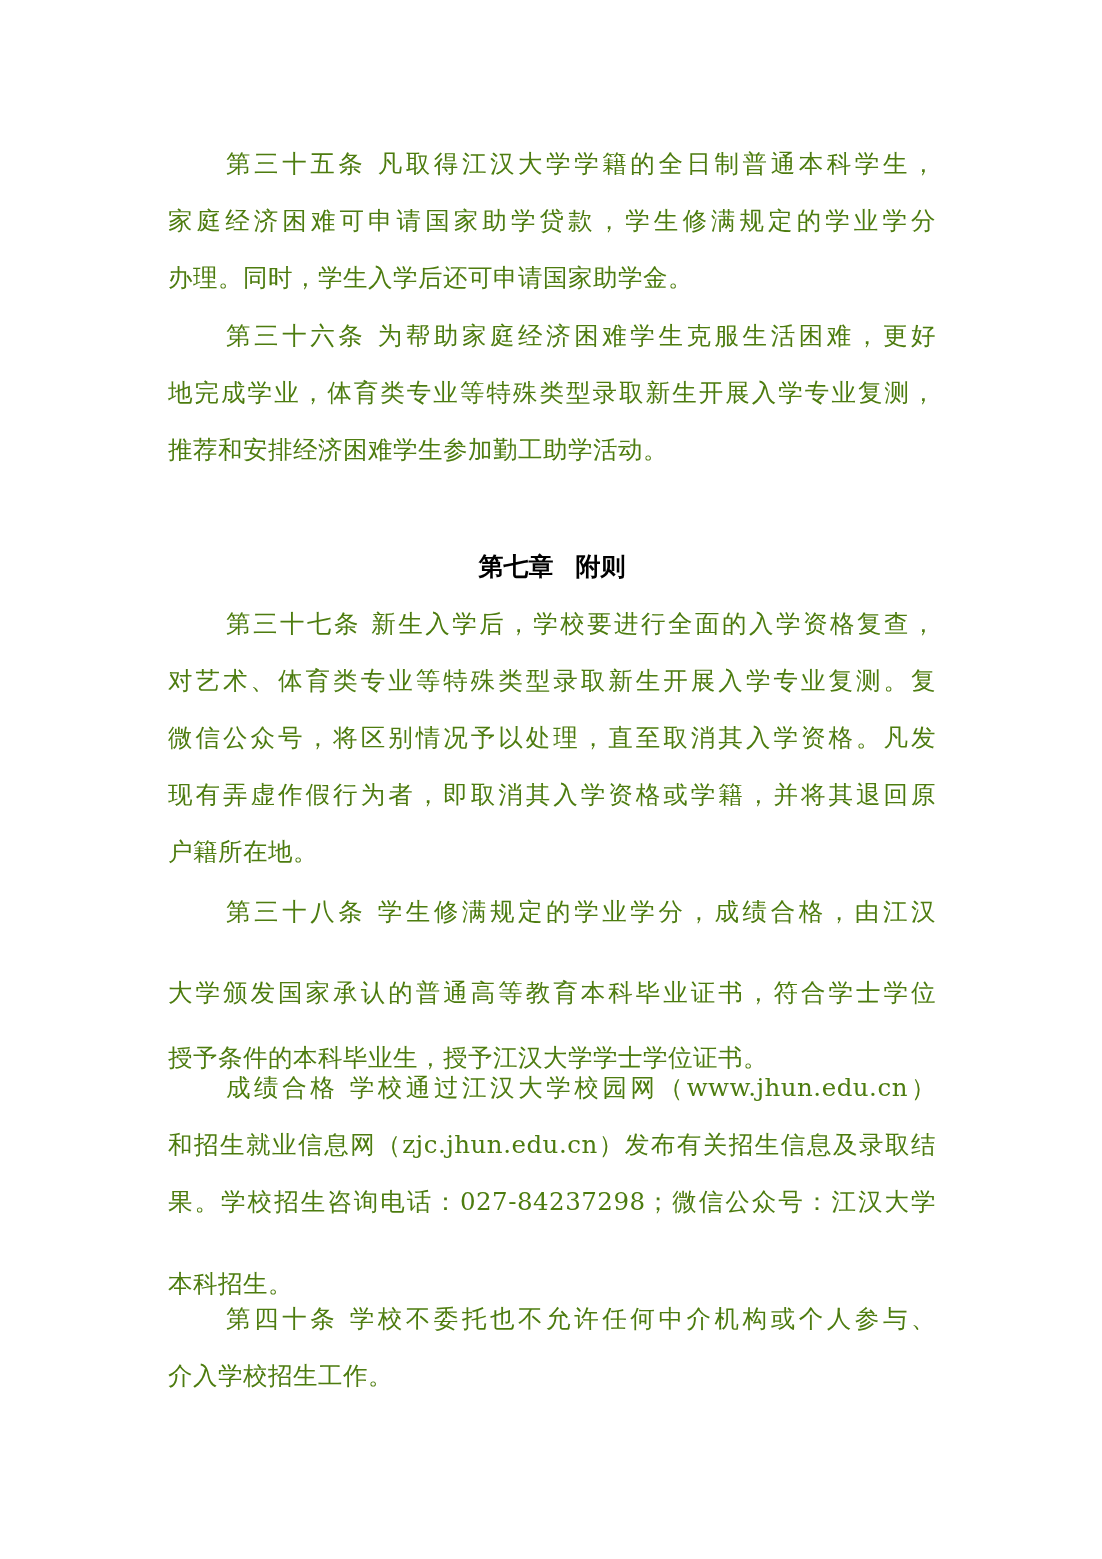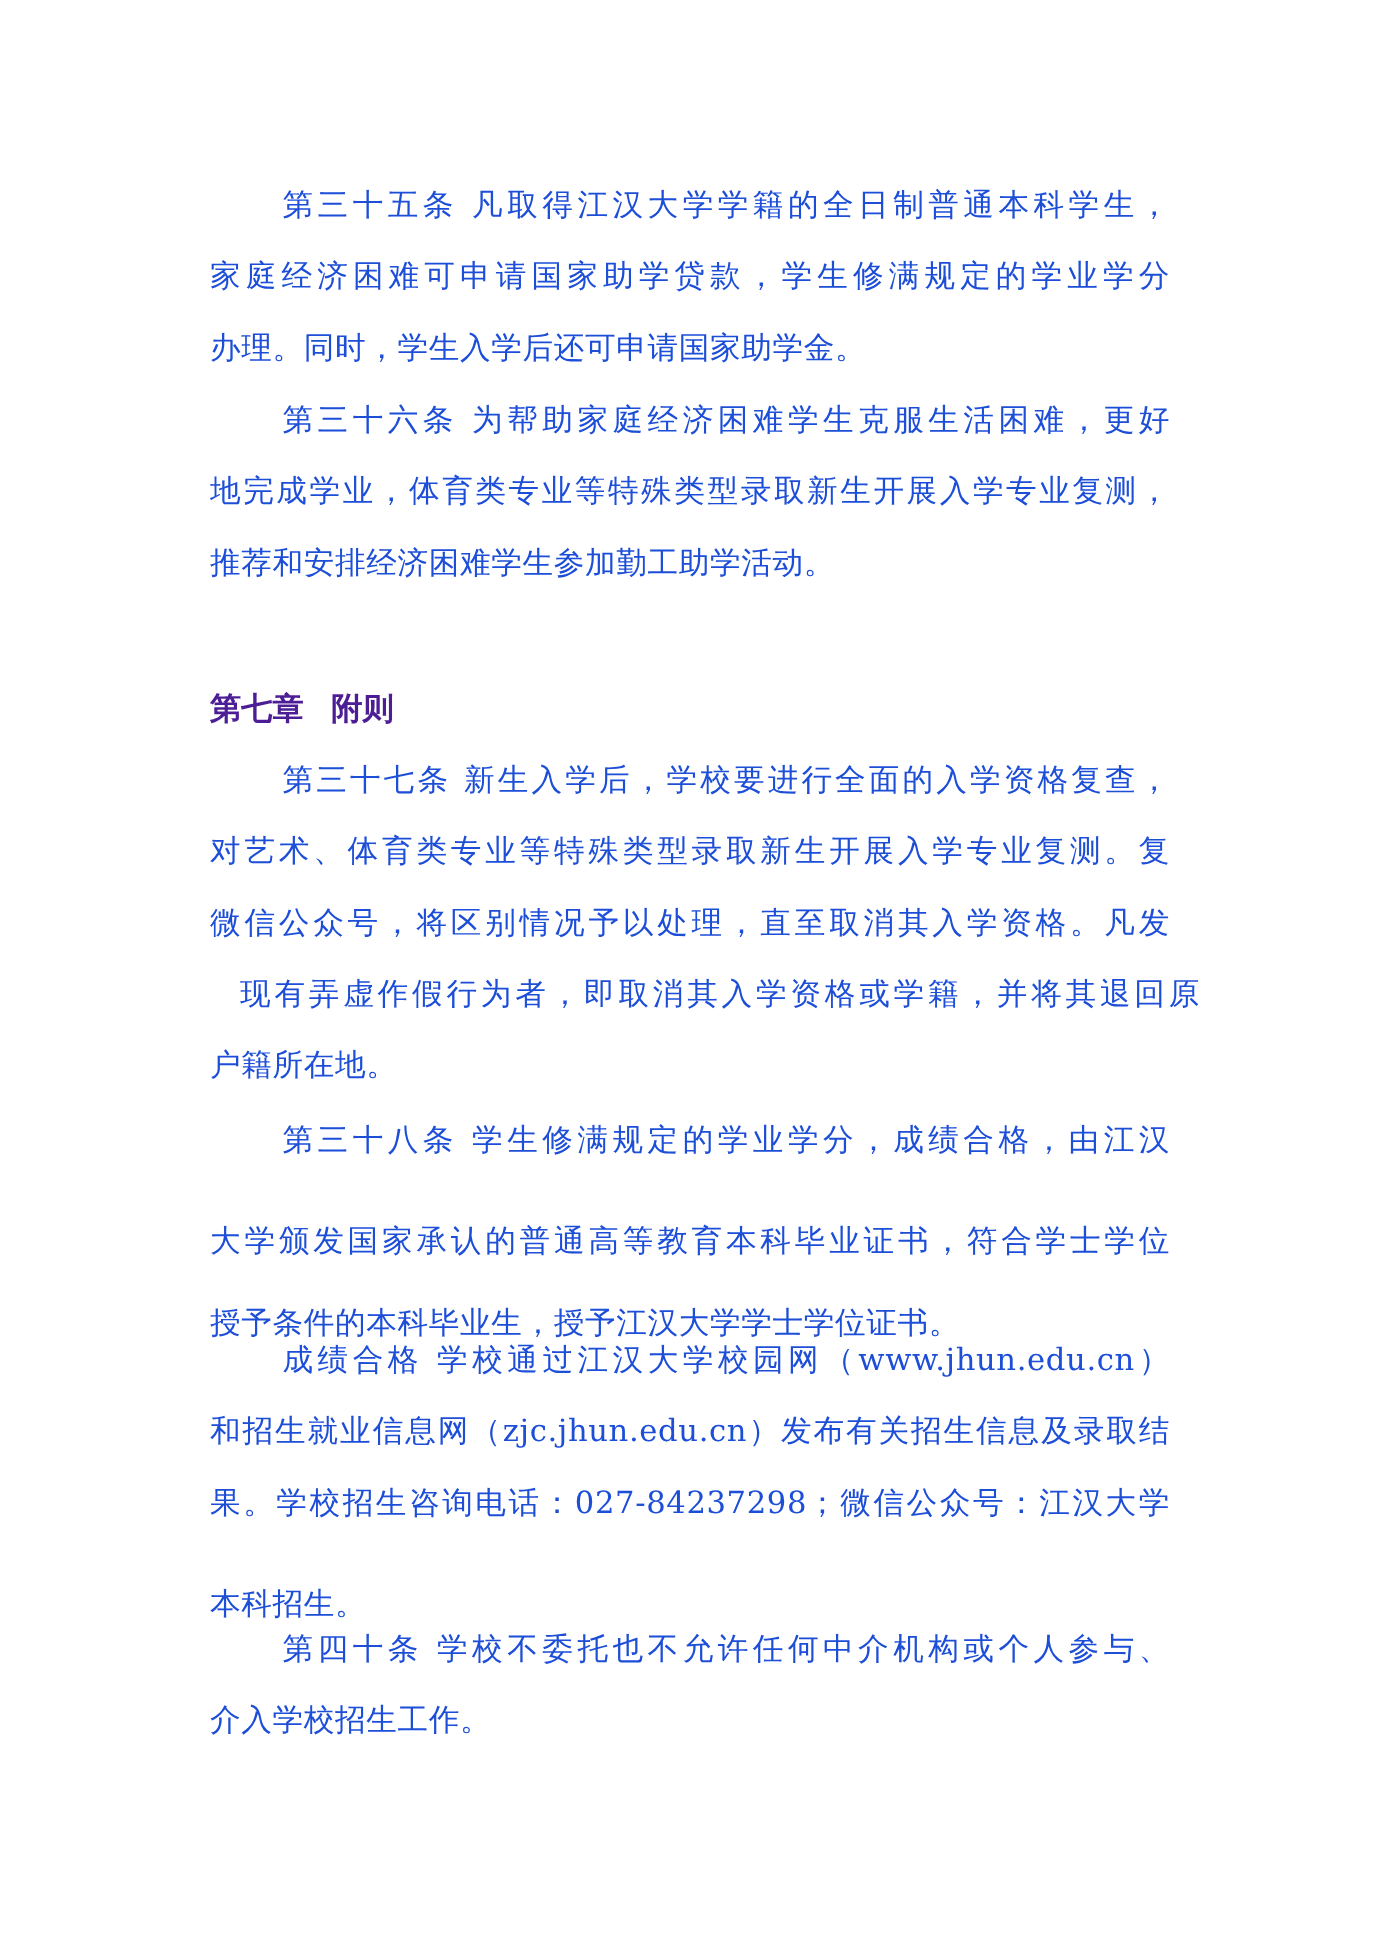--- a/index.html
+++ b/index.html
@@ -26,39 +26,40 @@
       left: 0;
       width: 768px;
       height: 40px;
       font-size: 24.5px;
       line-height: 40px;
       white-space: nowrap;
       text-align: justify;
       text-align-last: justify;
       letter-spacing: 0.5px;
       font-weight: 300;
-      color: #1d4ed8;
+      color: #4d7c0f;
     }
     .line.indent {
       left: 58px;
       width: 710px;
     }
     .line.last {
       text-align-last: left;
     }
     .heading {
       position: absolute;
       left: 0;
       width: 768px;
+      text-align: center;
       font-family: "DejaVu Sans", "Liberation Sans", sans-serif;
       font-weight: bold;
       font-size: 25px;
       line-height: 40px;
       height: 40px;
-      color: #4c1d95;
+      color: #000000;
       word-spacing: 0;
     }
     .heading span.gap {
       display: inline-block;
       width: 22px;
     }
   </style>
 </head>
 <body>
 
@@ -77,21 +78,21 @@
   </div>
 
   <div class="heading" style="top:547px;">
     <span>第七章</span><span class="gap"></span><span>附则</span>
   </div>
 
   <div>
     <div class="line indent" style="top:604px;">第三十七条  新生入学后，学校要进行全面的入学资格复查，</div>
     <div class="line" style="top:661px;">对艺术、体育类专业等特殊类型录取新生开展入学专业复测。复</div>
     <div class="line" style="top:718px;">微信公众号，将区别情况予以处理，直至取消其入学资格。凡发</div>
-    <div class="line" style="top:775px;margin-left:24px;">现有弄虚作假行为者，即取消其入学资格或学籍，并将其退回原</div>
+    <div class="line" style="top:775px;">现有弄虚作假行为者，即取消其入学资格或学籍，并将其退回原</div>
     <div class="line last" style="top:832px;">户籍所在地。</div>
   </div>
 
   <div>
     <div class="line indent" style="top:892px;">第三十八条  学生修满规定的学业学分，成绩合格，由江汉</div>
     <div class="line" style="top:973px;">大学颁发国家承认的普通高等教育本科毕业证书，符合学士学位</div>
     <div class="line last" style="top:994px;margin-top:44px;">授予条件的本科毕业生，授予江汉大学学士学位证书。</div>
   </div>
 
   <div>

